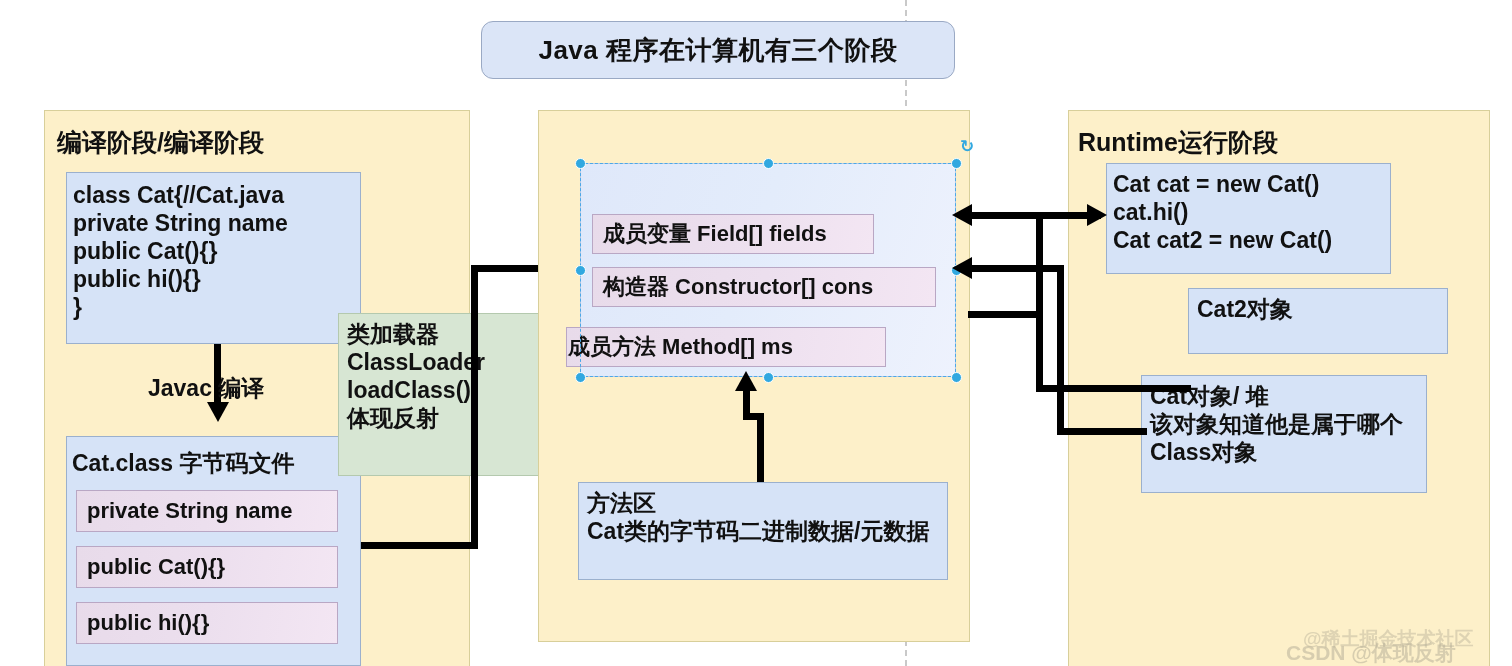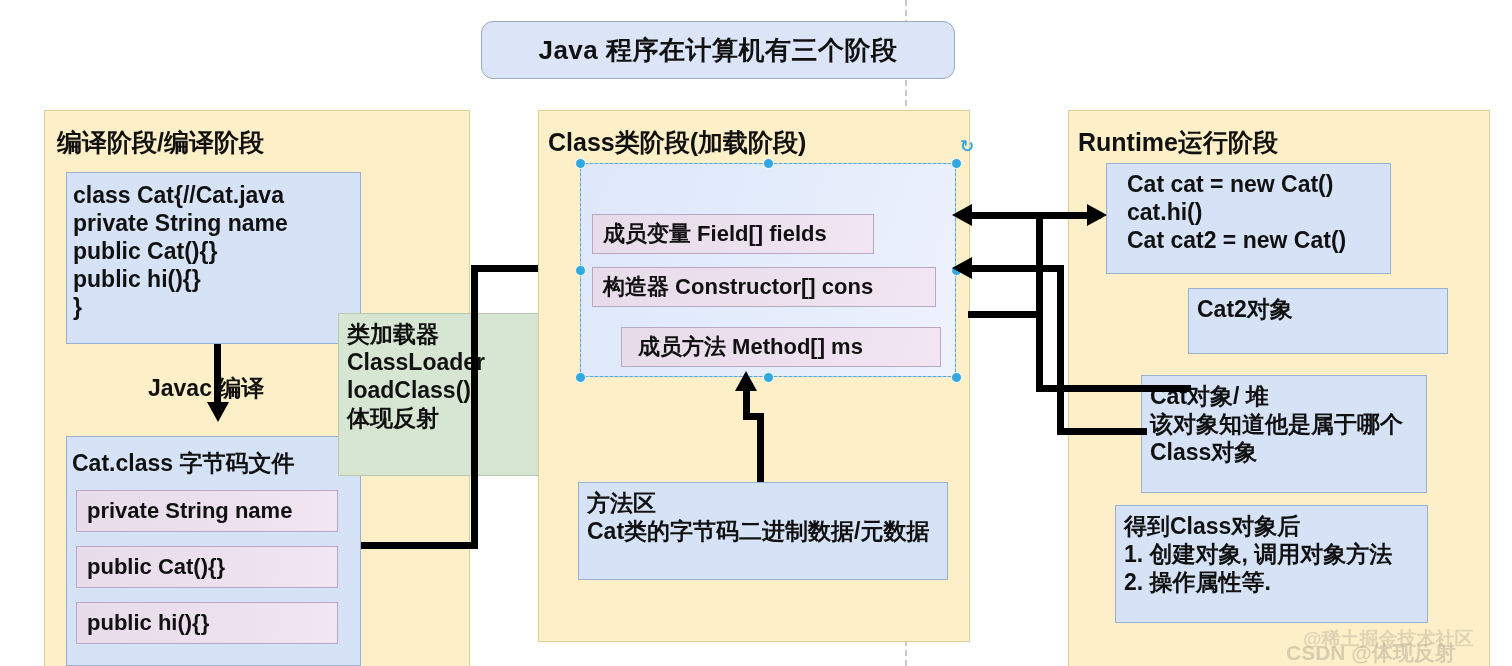--- a/index.html
+++ b/index.html
@@ -173,31 +173,30 @@
 loadClass()
 体现反射</div>
   </div>
 
   <div class="seg" style="left:361px;top:542px;width:117px;height:7px;"></div>
   <div class="seg" style="left:471px;top:265px;width:7px;height:284px;"></div>
   <div class="seg" style="left:471px;top:265px;width:95px;height:7px;"></div>
   <div class="arrow arrow-right" style="left:562px;top:257px;"></div>
 
   <div class="panel" style="left:538px;top:110px;width:430px;height:530px;"></div>
-  <div class="panel-title" style="left:548px;top:126px;font-size:25px;">Class类阶段(加载阶段)</div>
 
   <div class="classobj" style="left:580px;top:163px;width:376px;height:214px;"></div>
 
   <div class="pinkbox" style="left:592px;top:214px;width:282px;height:40px;padding-left:10px;font-size:22px;align-items:center;">
     <span>成员变量 Field[] fields</span>
   </div>
   <div class="pinkbox" style="left:592px;top:267px;width:344px;height:40px;padding-left:10px;font-size:22px;">
     <span>构造器 Constructor[] cons</span>
   </div>
-  <div class="pinkbox" style="left:621px;top:327px;width:320px;height:40px;padding-left:16px;font-size:22px;">
+  <div class="pinkbox" style="left:566px;top:327px;width:320px;height:40px;padding-left:1px;font-size:22px;">
     <span>成员方法 Method[] ms</span>
   </div>
 
   <div class="sel-outline" style="left:580px;top:163px;width:376px;height:214px;"></div>
   <div class="handle" style="left:575px;top:158px;"></div>
   <div class="handle" style="left:763px;top:158px;"></div>
   <div class="handle" style="left:951px;top:158px;"></div>
   <div class="handle" style="left:575px;top:265px;"></div>
   <div class="handle" style="left:951px;top:265px;"></div>
   <div class="handle" style="left:575px;top:372px;"></div>
@@ -211,40 +210,35 @@
   </div>
 
   <div class="seg" style="left:757px;top:420px;width:7px;height:62px;"></div>
   <div class="seg" style="left:743px;top:413px;width:21px;height:7px;"></div>
   <div class="seg" style="left:743px;top:390px;width:7px;height:30px;"></div>
   <div class="arrow arrow-up" style="left:735px;top:371px;"></div>
 
   <div class="panel" style="left:1068px;top:110px;width:420px;height:556px;"></div>
   <div class="panel-title" style="left:1078px;top:126px;font-size:25px;">Runtime运行阶段</div>
 
-  <div class="bluebox" style="left:1106px;top:163px;width:285px;height:111px;padding:6px 0 0 20px;">
+  <div class="bluebox" style="left:1106px;top:163px;width:285px;height:111px;padding:6px 0 0 6px;">
     <div class="bb-text" style="font-size:23px;">Cat cat = new Cat()
 cat.hi()
 Cat cat2 = new Cat()</div>
   </div>
 
   <div class="bluebox" style="left:1188px;top:288px;width:260px;height:66px;padding:6px 0 0 8px;">
     <div class="bb-text" style="font-size:23px;">Cat2对象</div>
   </div>
 
   <div class="bluebox" style="left:1141px;top:375px;width:286px;height:118px;padding:6px 0 0 8px;">
     <div class="bb-text" style="font-size:23px;">Cat对象/ 堆
 该对象知道他是属于哪个Class对象</div>
   </div>
 
-  <div class="bluebox" style="left:1115px;top:505px;width:313px;height:118px;padding:6px 0 0 8px;">
-    <div class="bb-text" style="font-size:23px;">得到Class对象后
-1. 创建对象, 调用对象方法
-2. 操作属性等.</div>
-  </div>
 
   <div class="seg" style="left:966px;top:212px;width:135px;height:7px;"></div>
   <div class="arrow arrow-left" style="left:952px;top:204px;"></div>
   <div class="arrow arrow-right" style="left:1087px;top:204px;"></div>
   <div class="seg" style="left:1036px;top:212px;width:7px;height:180px;"></div>
   <div class="seg" style="left:1036px;top:385px;width:155px;height:7px;"></div>
 
   <div class="seg" style="left:966px;top:265px;width:98px;height:7px;"></div>
   <div class="arrow arrow-left" style="left:952px;top:257px;"></div>
   <div class="seg" style="left:1057px;top:265px;width:7px;height:170px;"></div>

